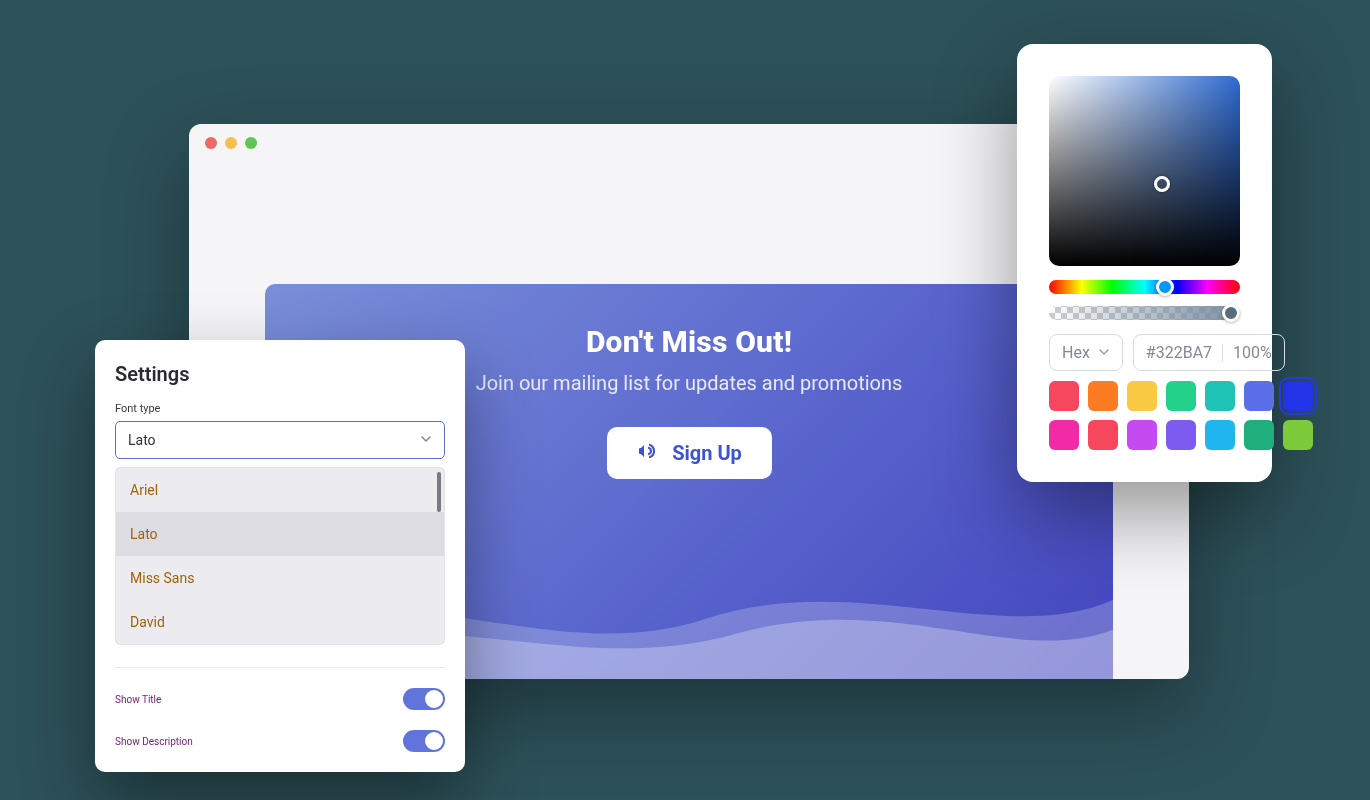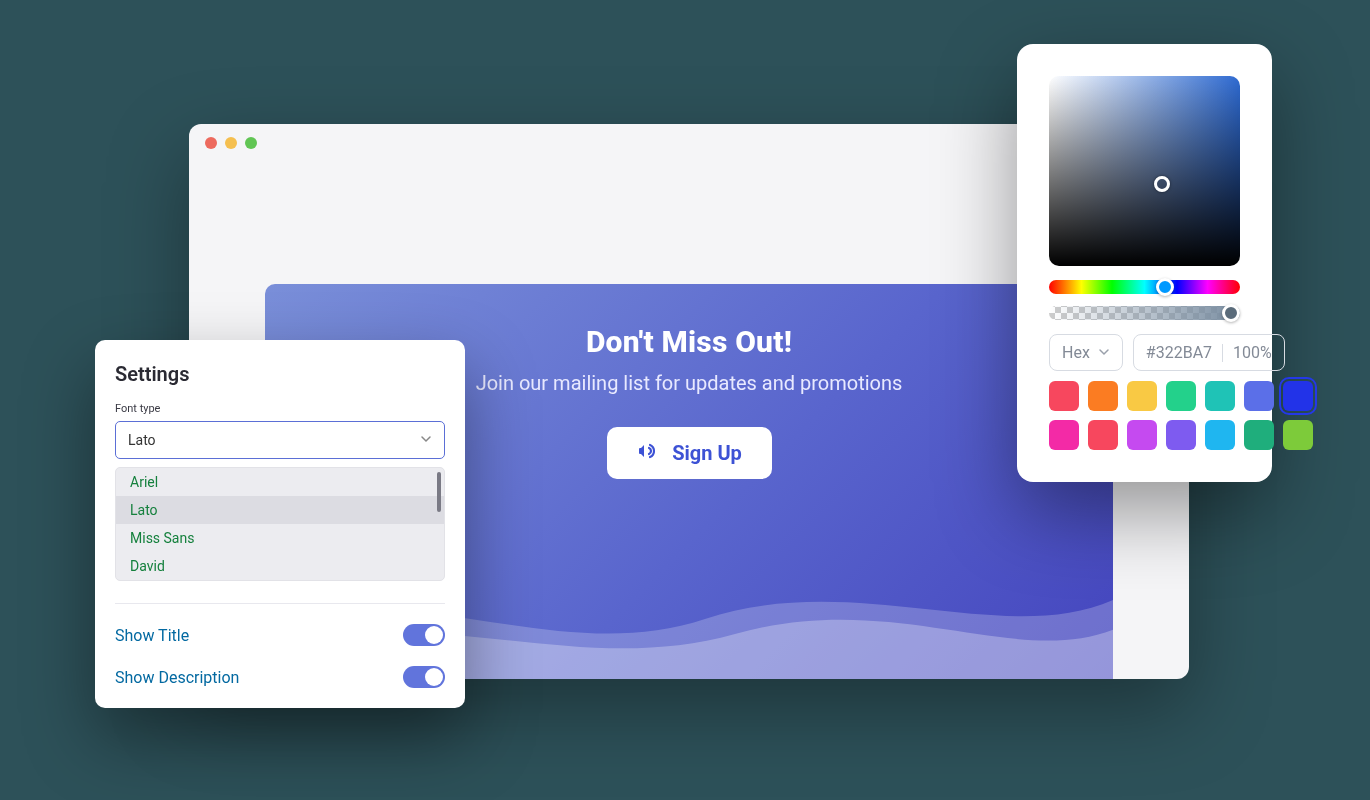--- a/index.html
+++ b/index.html
@@ -121,23 +121,23 @@
   }
   .dropdown-list {
     margin: 8px 20px 0;
     border: 1px solid #e2e2e7;
     border-radius: 5px;
     background: #ececf0;
     overflow: hidden;
     position: relative;
   }
   .dropdown-list .opt {
-    padding: 6px 14px;
+    padding: 14px 14px;
     font-size: 14px;
-    color: #15803d;
+    color: #a16207;
     cursor: pointer;
   }
   .dropdown-list .opt.selected { background: #dcdce2; }
   .dropdown-list .scrollbar {
     position: absolute;
     right: 3px; top: 4px;
     width: 4px; height: 40px;
     background: #7a7a85;
     border-radius: 2px;
   }
@@ -161,22 +161,22 @@
   .divider {
     height: 1px;
     background: #e8e8ee;
     margin: 22px 20px 10px;
   }
   .toggle-row {
     display: flex;
     align-items: center;
     justify-content: space-between;
     padding: 10px 20px;
-    font-size: 16px;
-    color: #0369a1;
+    font-size: 10px;
+    color: #701a75;
   }
   .toggle {
     width: 42px; height: 22px;
     background: #6174dc;
     border-radius: 11px;
     position: relative;
     cursor: pointer;
   }
   .toggle::after {
     content: "";

